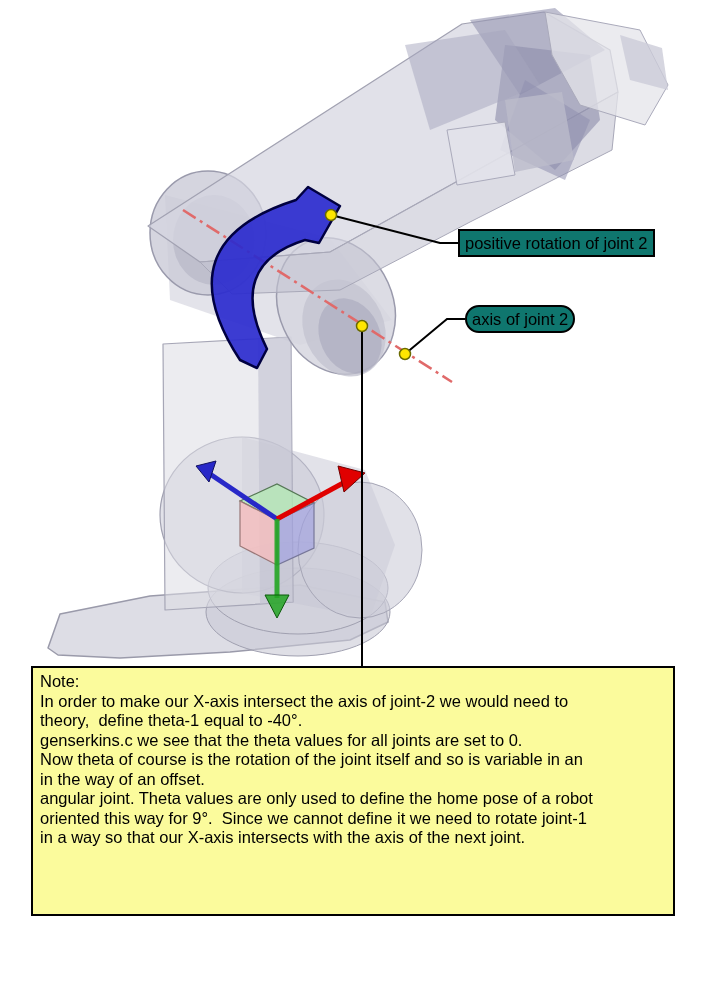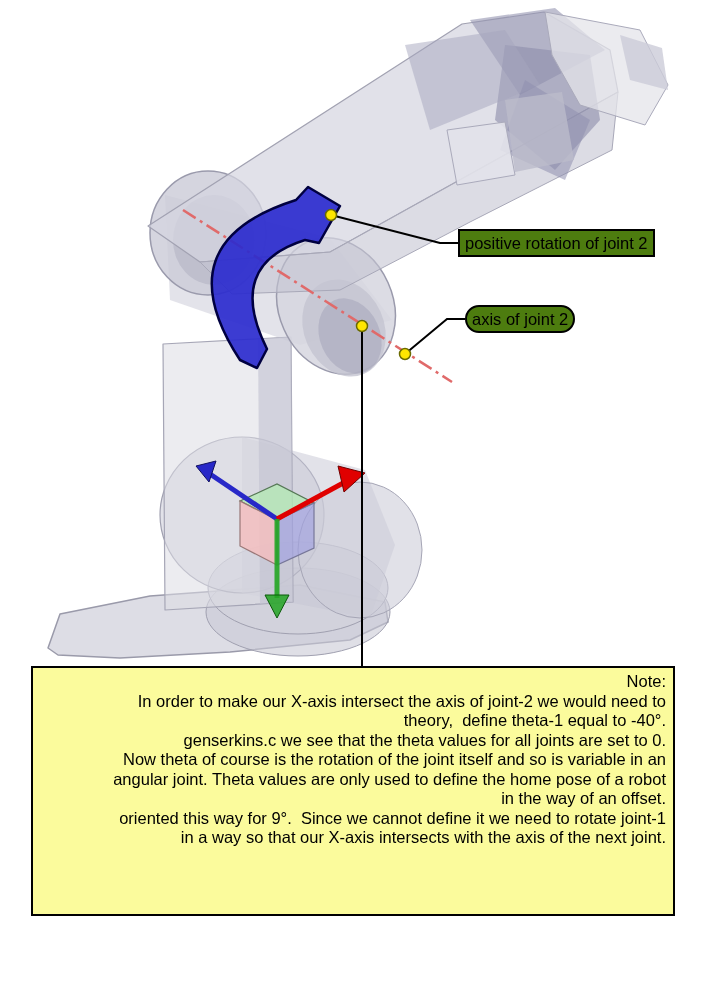--- a/index.html
+++ b/index.html
@@ -2,29 +2,29 @@
 <html><head>
 <meta charset="utf-8">
 <style>
   html,body{margin:0;padding:0;background:#fff;}
   .canvas{
     position:relative;width:707px;height:1000px;background:#fff;
     font-family:"Liberation Sans",sans-serif;overflow:hidden;color:#000;
   }
   svg{position:absolute;left:0;top:0;}
   .callout{
-    position:absolute;background:#4d7c0f;border:2px solid #000;
+    position:absolute;background:#0f766e;border:2px solid #000;
     font-size:16.5px;line-height:24px;padding:0 5px;white-space:nowrap;
   }
   #label-rotation{left:458px;top:229px;}
   #label-axis{left:465px;top:305px;border-radius:14px;}
   .note{
     position:absolute;left:31px;top:666px;width:626px;height:237px;
     background:#FBFB9C;border:2px solid #000;padding:4px 7px 5px 7px;
-    font-size:16.5px;line-height:19.5px;text-align:right;
+    font-size:16.5px;line-height:19.5px;
   }
   .note-line{white-space:pre-wrap;}
 </style>
 </head>
 <body>
 
 <div class="canvas">
 
 <svg width="707" height="1000" viewBox="0 0 707 1000">
 
@@ -87,19 +87,19 @@
 
 <div class="callout" id="label-rotation">positive rotation of joint 2</div>
 <div class="callout" id="label-axis">axis of joint 2</div>
 
 <div class="note">
   <div class="note-line">Note:</div>
   <div class="note-line">In order to make our X-axis intersect the axis of joint-2 we would need to</div>
   <div class="note-line">theory,  define theta-1 equal to -40°.</div>
   <div class="note-line">genserkins.c we see that the theta values for all joints are set to 0.</div>
   <div class="note-line">Now theta of course is the rotation of the joint itself and so is variable in an</div>
+  <div class="note-line">in the way of an offset.</div>
   <div class="note-line">angular joint. Theta values are only used to define the home pose of a robot</div>
-  <div class="note-line">in the way of an offset.</div>
   <div class="note-line">oriented this way for 9°.  Since we cannot define it we need to rotate joint-1</div>
   <div class="note-line">in a way so that our X-axis intersects with the axis of the next joint.</div>
 </div>
 
 </div>
 
 </body></html>

